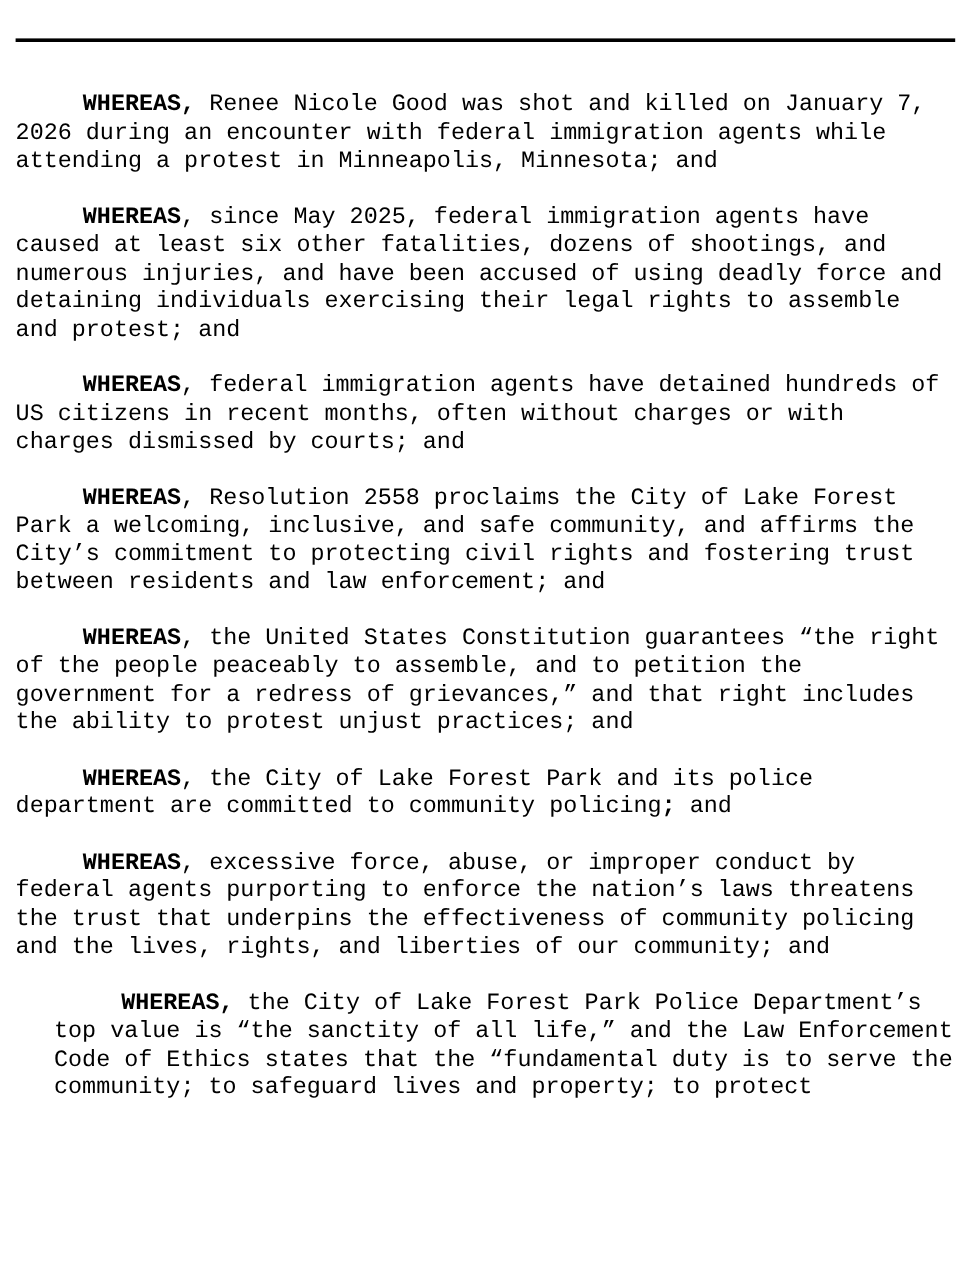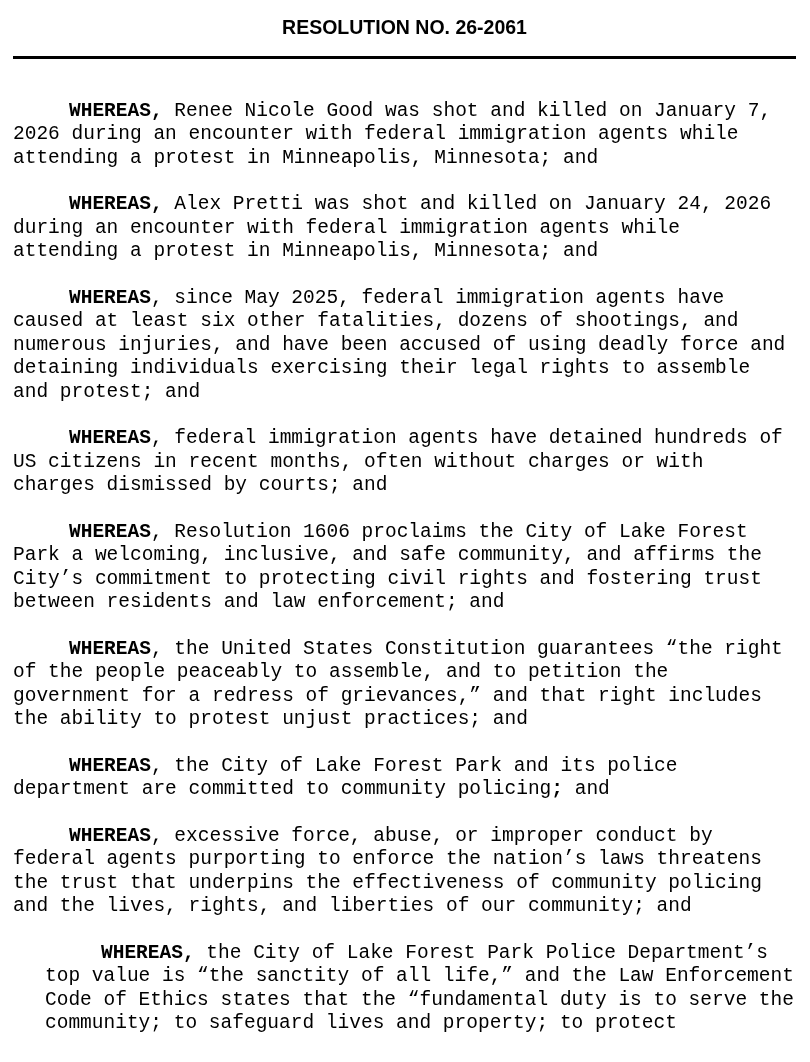--- a/index.html
+++ b/index.html
@@ -58,29 +58,27 @@
     margin-left: 32px;
   }
   .b {
     font-weight: bold;
   }
 </style>
 </head>
 <body>
 
 <div class="page">
-  <div class="res-no">RESOLUTION NO. 26-2061</div>
 
 
   <div class="rule"></div>
 
   <div class="body-text">
       <p class="body-para"><span class="b">WHEREAS,</span><span> Renee Nicole Good was shot and killed on January 7, 2026 during an encounter with federal immigration agents while attending a protest in Minneapolis, Minnesota; and</span></p>
-      <p class="body-para"><span class="b">WHEREAS,</span><span> Alex Pretti was shot and killed on January 24, 2026 during an encounter with federal immigration agents while attending a protest in Minneapolis, Minnesota; and</span></p>
       <p class="body-para"><span class="b">WHEREAS</span><span>, since May 2025, federal immigration agents have caused at least six other fatalities, dozens of shootings, and numerous injuries, and have been accused of using deadly force and detaining individuals exercising their legal rights to assemble and protest; and</span></p>
       <p class="body-para"><span class="b">WHEREAS</span><span>, federal immigration agents have detained hundreds of US citizens in recent months, often without charges or with charges dismissed by courts; and</span></p>
-      <p class="body-para"><span class="b">WHEREAS</span><span>, Resolution 1606 proclaims the City of Lake Forest Park a welcoming, inclusive, and safe community, and affirms the City’s commitment to protecting civil rights and fostering trust between residents and law enforcement; and</span></p>
+      <p class="body-para"><span class="b">WHEREAS</span><span>, Resolution 2558 proclaims the City of Lake Forest Park a welcoming, inclusive, and safe community, and affirms the City’s commitment to protecting civil rights and fostering trust between residents and law enforcement; and</span></p>
       <p class="body-para"><span class="b">WHEREAS</span><span>, the United States Constitution guarantees “the right of the people peaceably to assemble, and to petition the government for a redress of grievances,” and that right includes the ability to protest unjust practices; and</span></p>
       <p class="body-para"><span class="b">WHEREAS</span><span>, the City of Lake Forest Park and its police department are committed to community policing</span><span class="b">;</span><span> and</span></p>
       <p class="body-para"><span class="b">WHEREAS</span><span>, excessive force, abuse, or improper conduct by federal agents purporting to enforce the nation’s laws threatens the trust that underpins the effectiveness of community policing and the lives, rights, and liberties of our community; and</span></p>
       <p class="body-para"><span class="b">WHEREAS,</span><span> the City of Lake Forest Park Police Department’s top value is “the sanctity of all life,” and the Law Enforcement Code of Ethics states that the “fundamental duty is to serve the community; to safeguard lives and property; to protect</span></p>
     </div>
 </div>
 
 </body></html>

